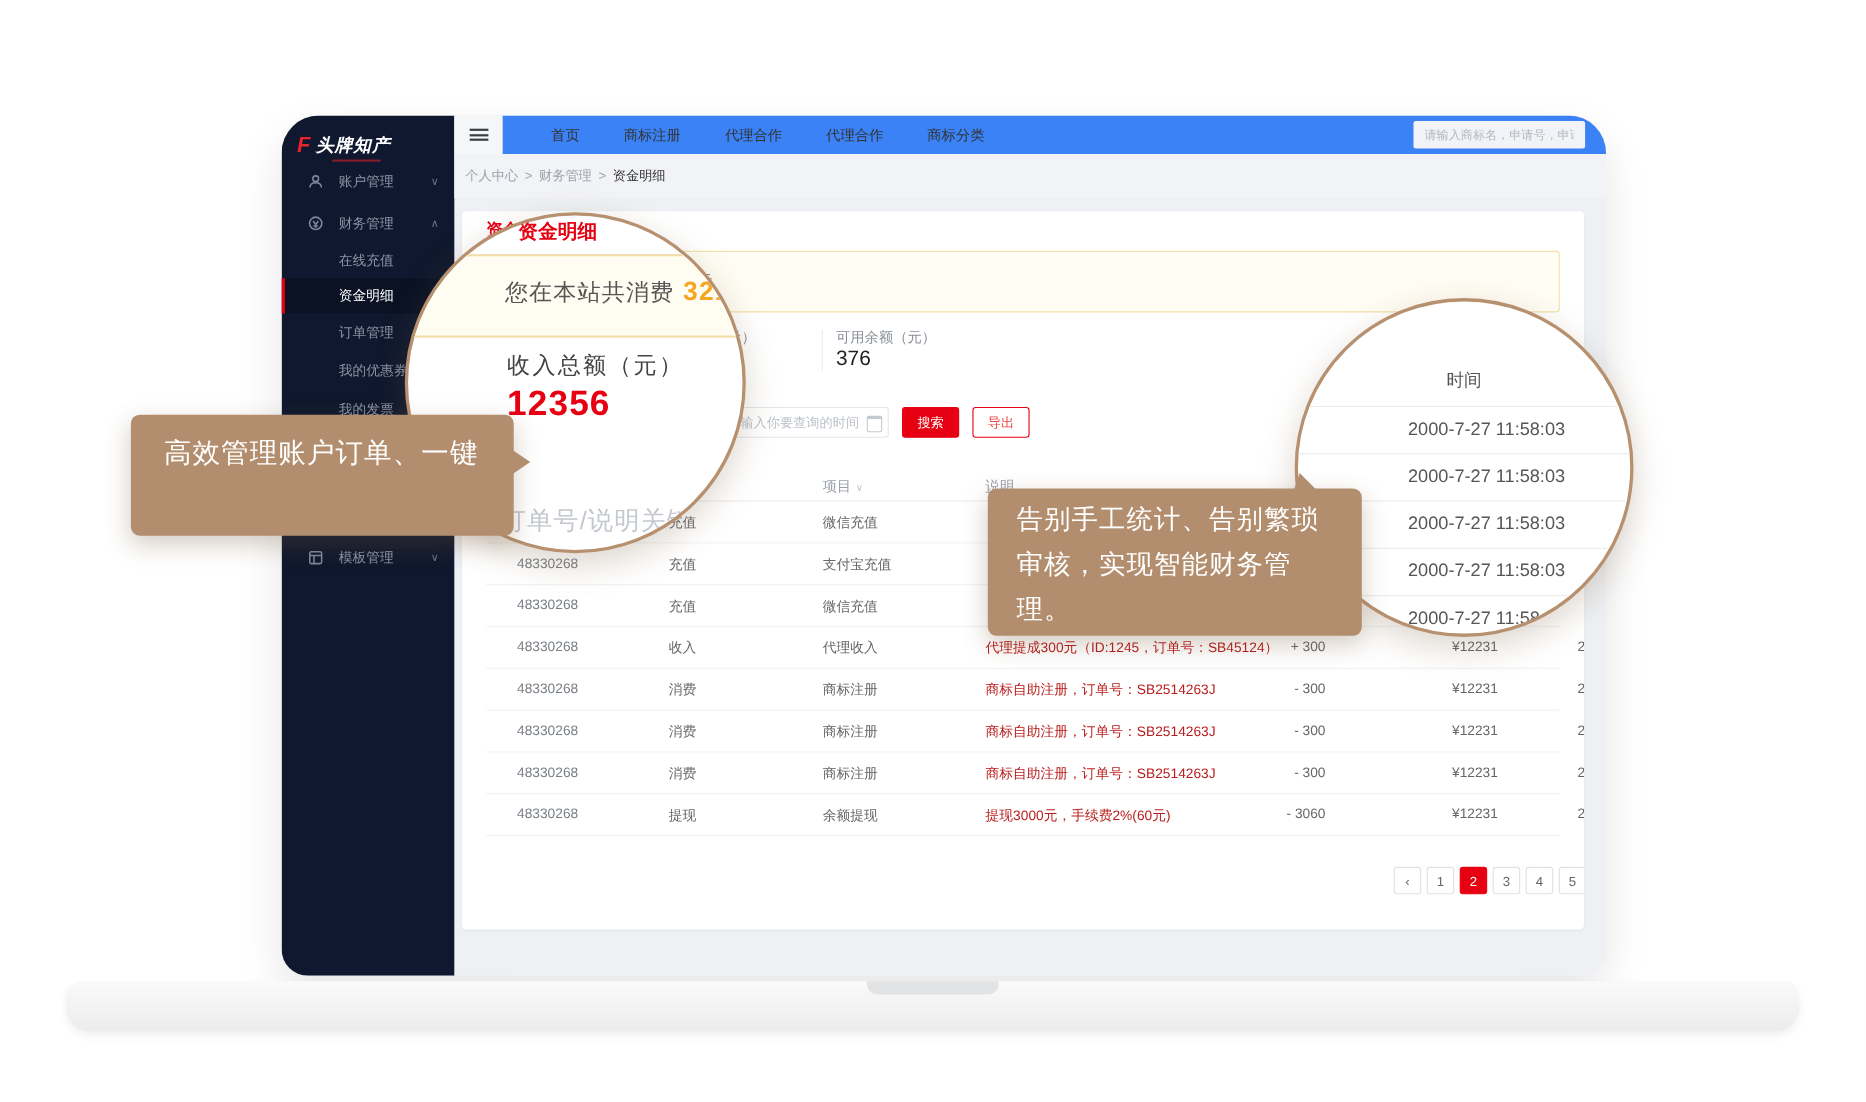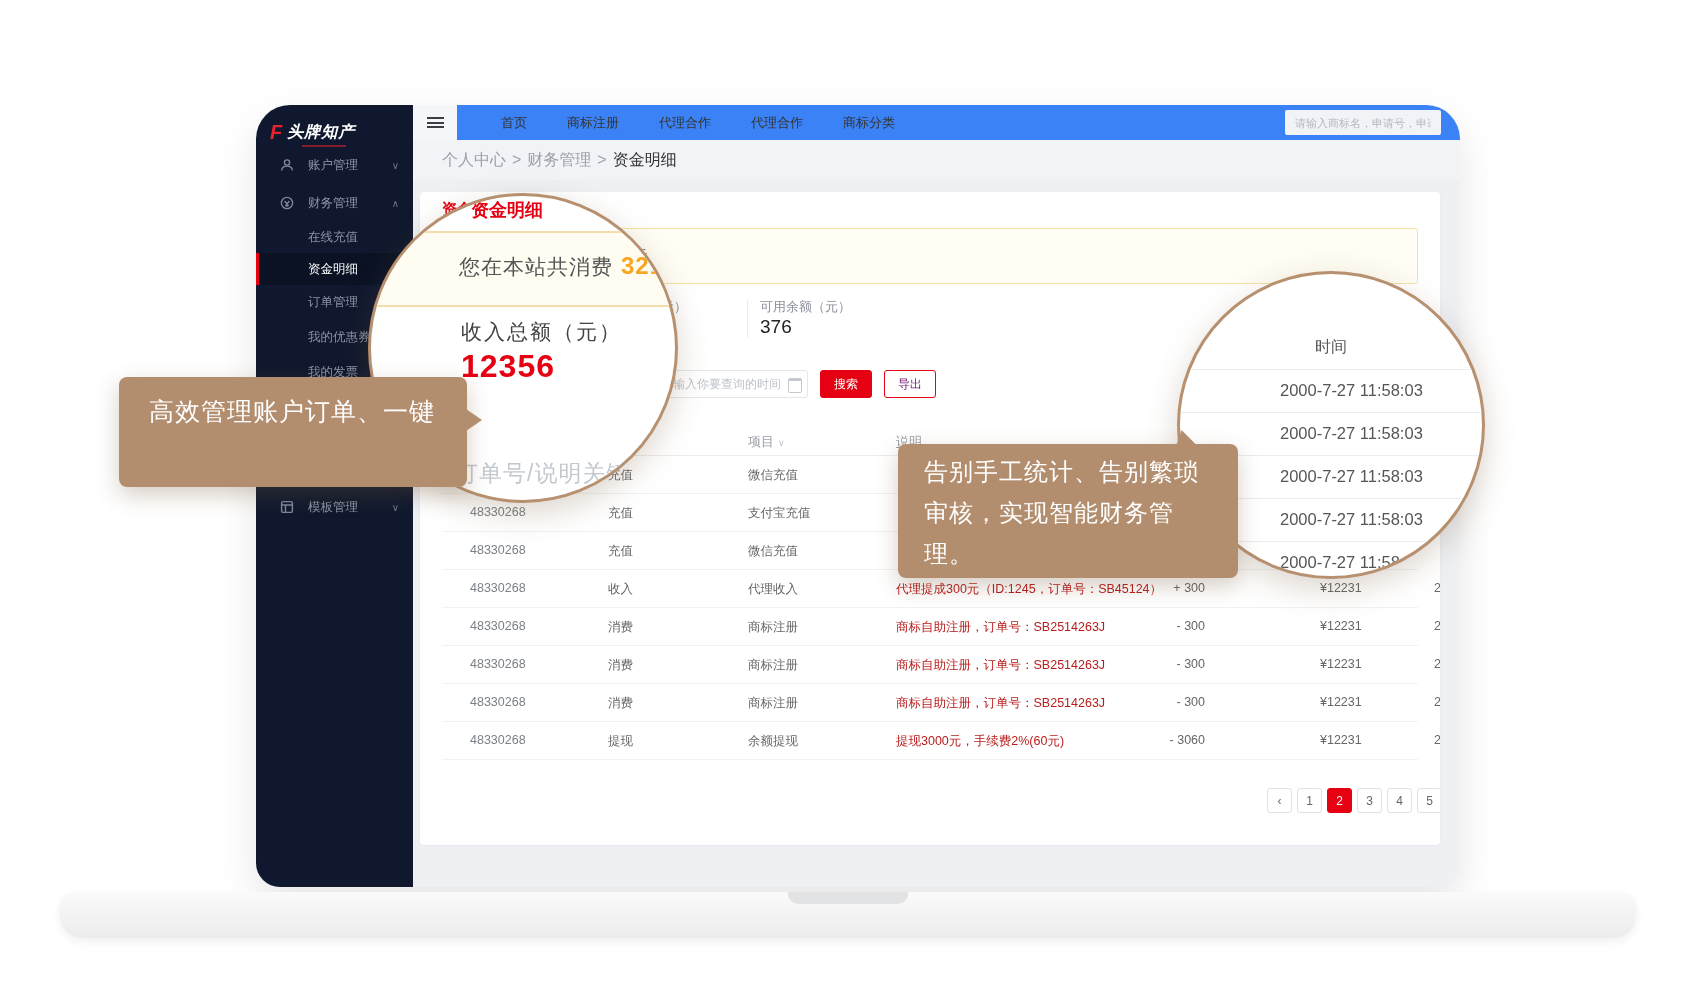--- a/index.html
+++ b/index.html
@@ -31,21 +31,21 @@
   
   .hamb-block{left:157px;top:0;width:44px;height:35px;background:#f5f6f8;display:flex;align-items:center;justify-content:center;cursor:pointer;}
   .hamb b{display:block;width:17px;height:2px;background:#3a3f46;margin:2.5px 0;}
   .topbar{left:201px;top:0;width:1003px;height:35px;background:#3b82f6;display:flex;align-items:center;}
   .nav{display:flex;gap:40px;margin-left:44px;}
   .nav span{font-size:13px;color:#333;cursor:pointer;white-space:nowrap;}
   .top-search{position:absolute;left:828px;top:5px;width:156px;height:25px;background:#f1f3f6;border:0;border-radius:2px;
               font-size:11px;color:#9aa1ab;padding:0 10px;box-sizing:border-box;outline:none;font-family:inherit;}
   .top-search::placeholder{color:#b3b9c2;}
   .crumbbar{left:157px;top:35px;width:1047px;height:40px;background:#f2f3f6;display:flex;align-items:center;}
-  .crumbbar .bc{margin-left:29px;font-size:16px;color:#9aa0a8;display:flex;gap:6px;align-items:center;}
+  .crumbbar .bc{margin-left:10px;font-size:12px;color:#9aa0a8;display:flex;gap:6px;align-items:center;}
   .bc .cur{color:#333;}
 
   
   .card{left:164px;top:87px;width:1020px;height:653px;background:#fff;border-radius:4px;overflow:hidden;
         box-shadow:0 1px 3px rgba(0,0,0,.04);}
   .card-title{left:22px;top:8px;font-size:15px;font-weight:bold;color:#e60012;}
   .card-title-bar{left:22px;top:30px;width:62px;height:3px;background:#e60012;}
   .banner{left:22px;top:36px;width:976px;height:56px;background:#fffdf4;border:1px solid #f6e0ab;border-radius:3px;
           box-sizing:border-box;display:flex;align-items:center;}
   .banner .t{margin-left:20px;font-size:16px;color:#666;letter-spacing:1px;}
@@ -53,21 +53,21 @@
   .banner .unit{font-size:14px;color:#888;}
   .stat-label{font-size:13px;color:#8a8f99;}
   .stat-divider{top:108px;width:1px;height:38px;background:#ececf0;}
   .filter-input{position:absolute;height:28px;border:1px solid #e4e6ea;border-radius:3px;background:#fff;
                 font-size:12px;color:#555;padding:0 10px;box-sizing:border-box;outline:none;font-family:inherit;}
   .filter-input::placeholder{color:#bdc2ca;}
   .cal-icon{position:absolute;width:12px;height:11px;border:1px solid #c4c9d0;border-radius:2px;border-top-width:3px;}
   .btn{position:absolute;width:52px;height:28px;border-radius:3px;font-size:12px;display:flex;align-items:center;
        justify-content:center;cursor:pointer;box-sizing:border-box;}
   .btn.solid{background:#e60012;color:#fff;border:1px solid #e60012;}
-  .btn.ghost{background:#fff;color:#701a75;border:1px solid #e60012;}
+  .btn.ghost{background:#fff;color:#ef4444;border:1px solid #e60012;}
 
   .thead{left:0;top:235px;width:1020px;height:28px;font-size:13px;color:#9aa0a8;}
   .thead span{position:absolute;top:6px;}
   .hsep{left:22px;top:263px;width:976px;height:1px;background:#ececec;}
   .trow{left:22px;width:976px;height:38px;border-bottom:1px solid #f1f2f4;font-size:12.5px;color:#666;}
   .trow span{position:absolute;top:12px;white-space:nowrap;}
   .c-order{left:28px;color:#7b8086;}
   .c-type{left:166px;}
   .c-proj{left:306px;}
   .c-desc{left:454px;color:#b91c1c;}

